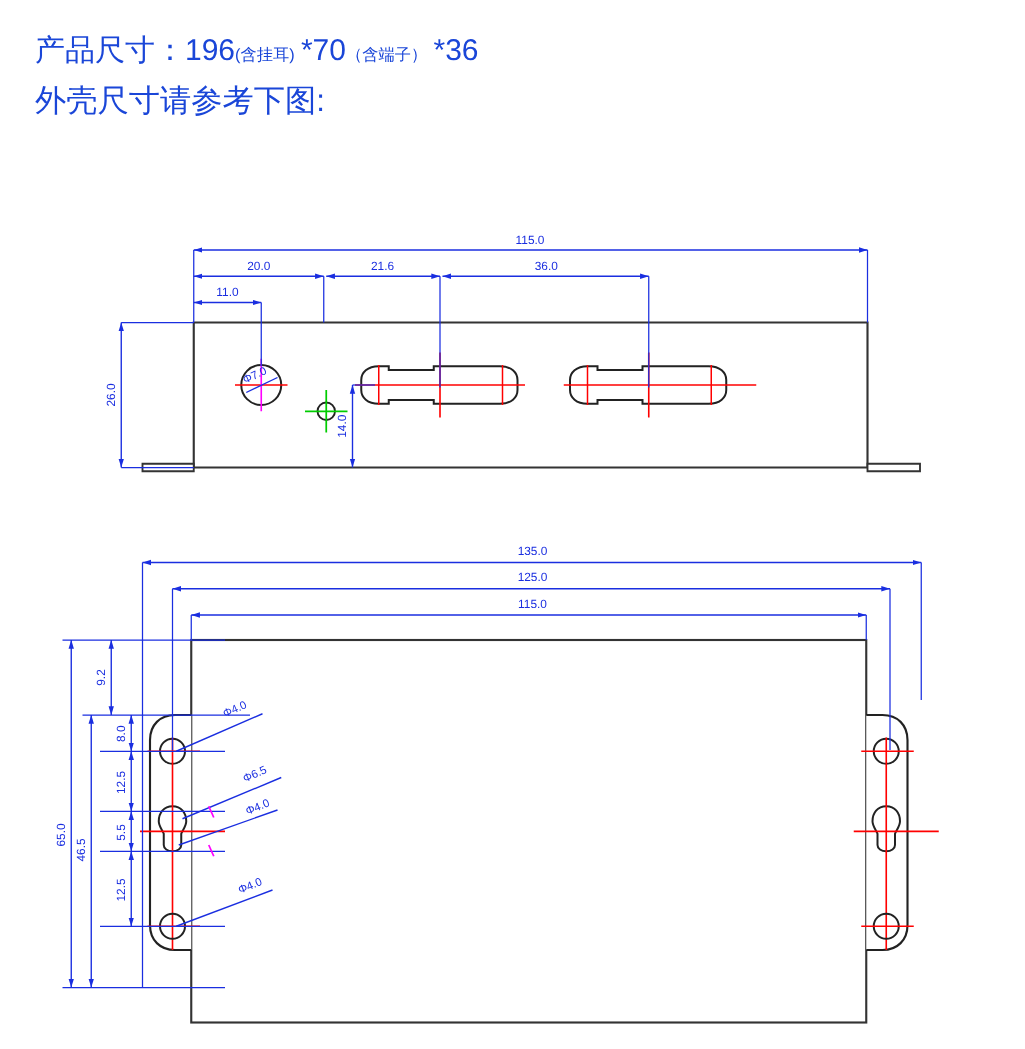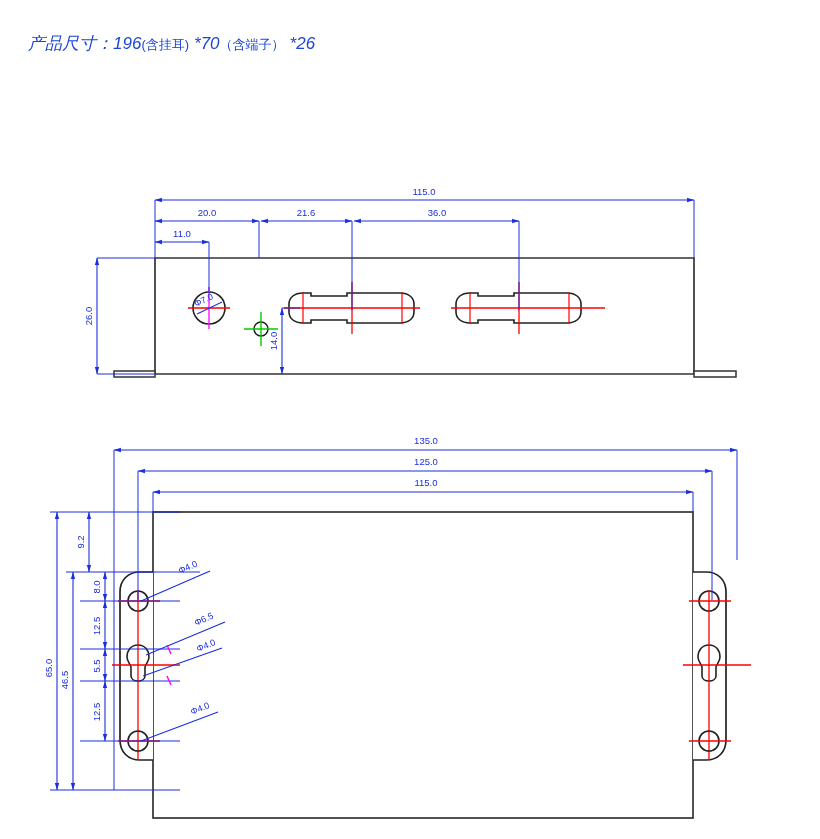--- a/index.html
+++ b/index.html
@@ -8,40 +8,41 @@
     font-family:"Liberation Sans","DejaVu Sans",sans-serif;
     overflow:hidden;position:relative;
   }
   .page{position:relative;width:820px;height:839px;background:#fff;}
 
   
   .header{position:absolute;left:28px;top:28px;width:760px;}
   .hline{color:#1a46d8;line-height:1.0;white-space:nowrap;}
   .hline1{font-size:25px;margin-bottom:16px;}
   .hline2{font-size:25px;}
-  .big{font-size:17px;font-style:italic;}
+  .big{font-size:24px;}
   .sub{font-size:13px;vertical-align:baseline;}
   .spacer{display:inline-block;width:5px;}
 
   
   .draw{position:absolute;left:0;top:0;width:820px;height:839px;}
   svg{display:block;}
   text{font-family:"Liberation Sans","DejaVu Sans",sans-serif;fill:#1a2ee0;}
   .dimtxt{font-size:9.5px;fill:#1a2ee0;letter-spacing:0px;}
   .dimtxt-s{font-size:9px;fill:#1a2ee0;}
 </style>
 </head>
 <body>
 
 <div class="page">
 
   <div class="header">
     <div class="hline hline1">
-      <span class="big">产品尺寸：</span><span class="big">196</span><span class="sub">(含挂耳)</span><span class="spacer"></span><span class="big">*70</span><span class="sub">（含端子）</span><span class="spacer"></span><span class="big">*26</span>
+      <span class="big">产品尺寸：</span><span class="big">196</span><span class="sub">(含挂耳)</span><span class="spacer"></span><span class="big">*70</span><span class="sub">（含端子）</span><span class="spacer"></span><span class="big">*36</span>
     </div>
+    <div class="hline hline2">外壳尺寸请参考下图:</div>
   </div>
 
   <div class="draw">
   <svg width="820" height="839" viewBox="0 0 820 839" xmlns="http://www.w3.org/2000/svg">
     <defs>
       <marker id="arrL" viewBox="0 0 10 10" refX="9" refY="5" markerWidth="7" markerHeight="7" orient="auto">
         <path d="M9,5 L0,2.2 L0,7.8 z" fill="#1a2ee0"></path>
       </marker>
       <marker id="arrR" viewBox="0 0 10 10" refX="1" refY="5" markerWidth="7" markerHeight="7" orient="auto">
         <path d="M1,5 L10,2.2 L10,7.8 z" fill="#1a2ee0"></path>

